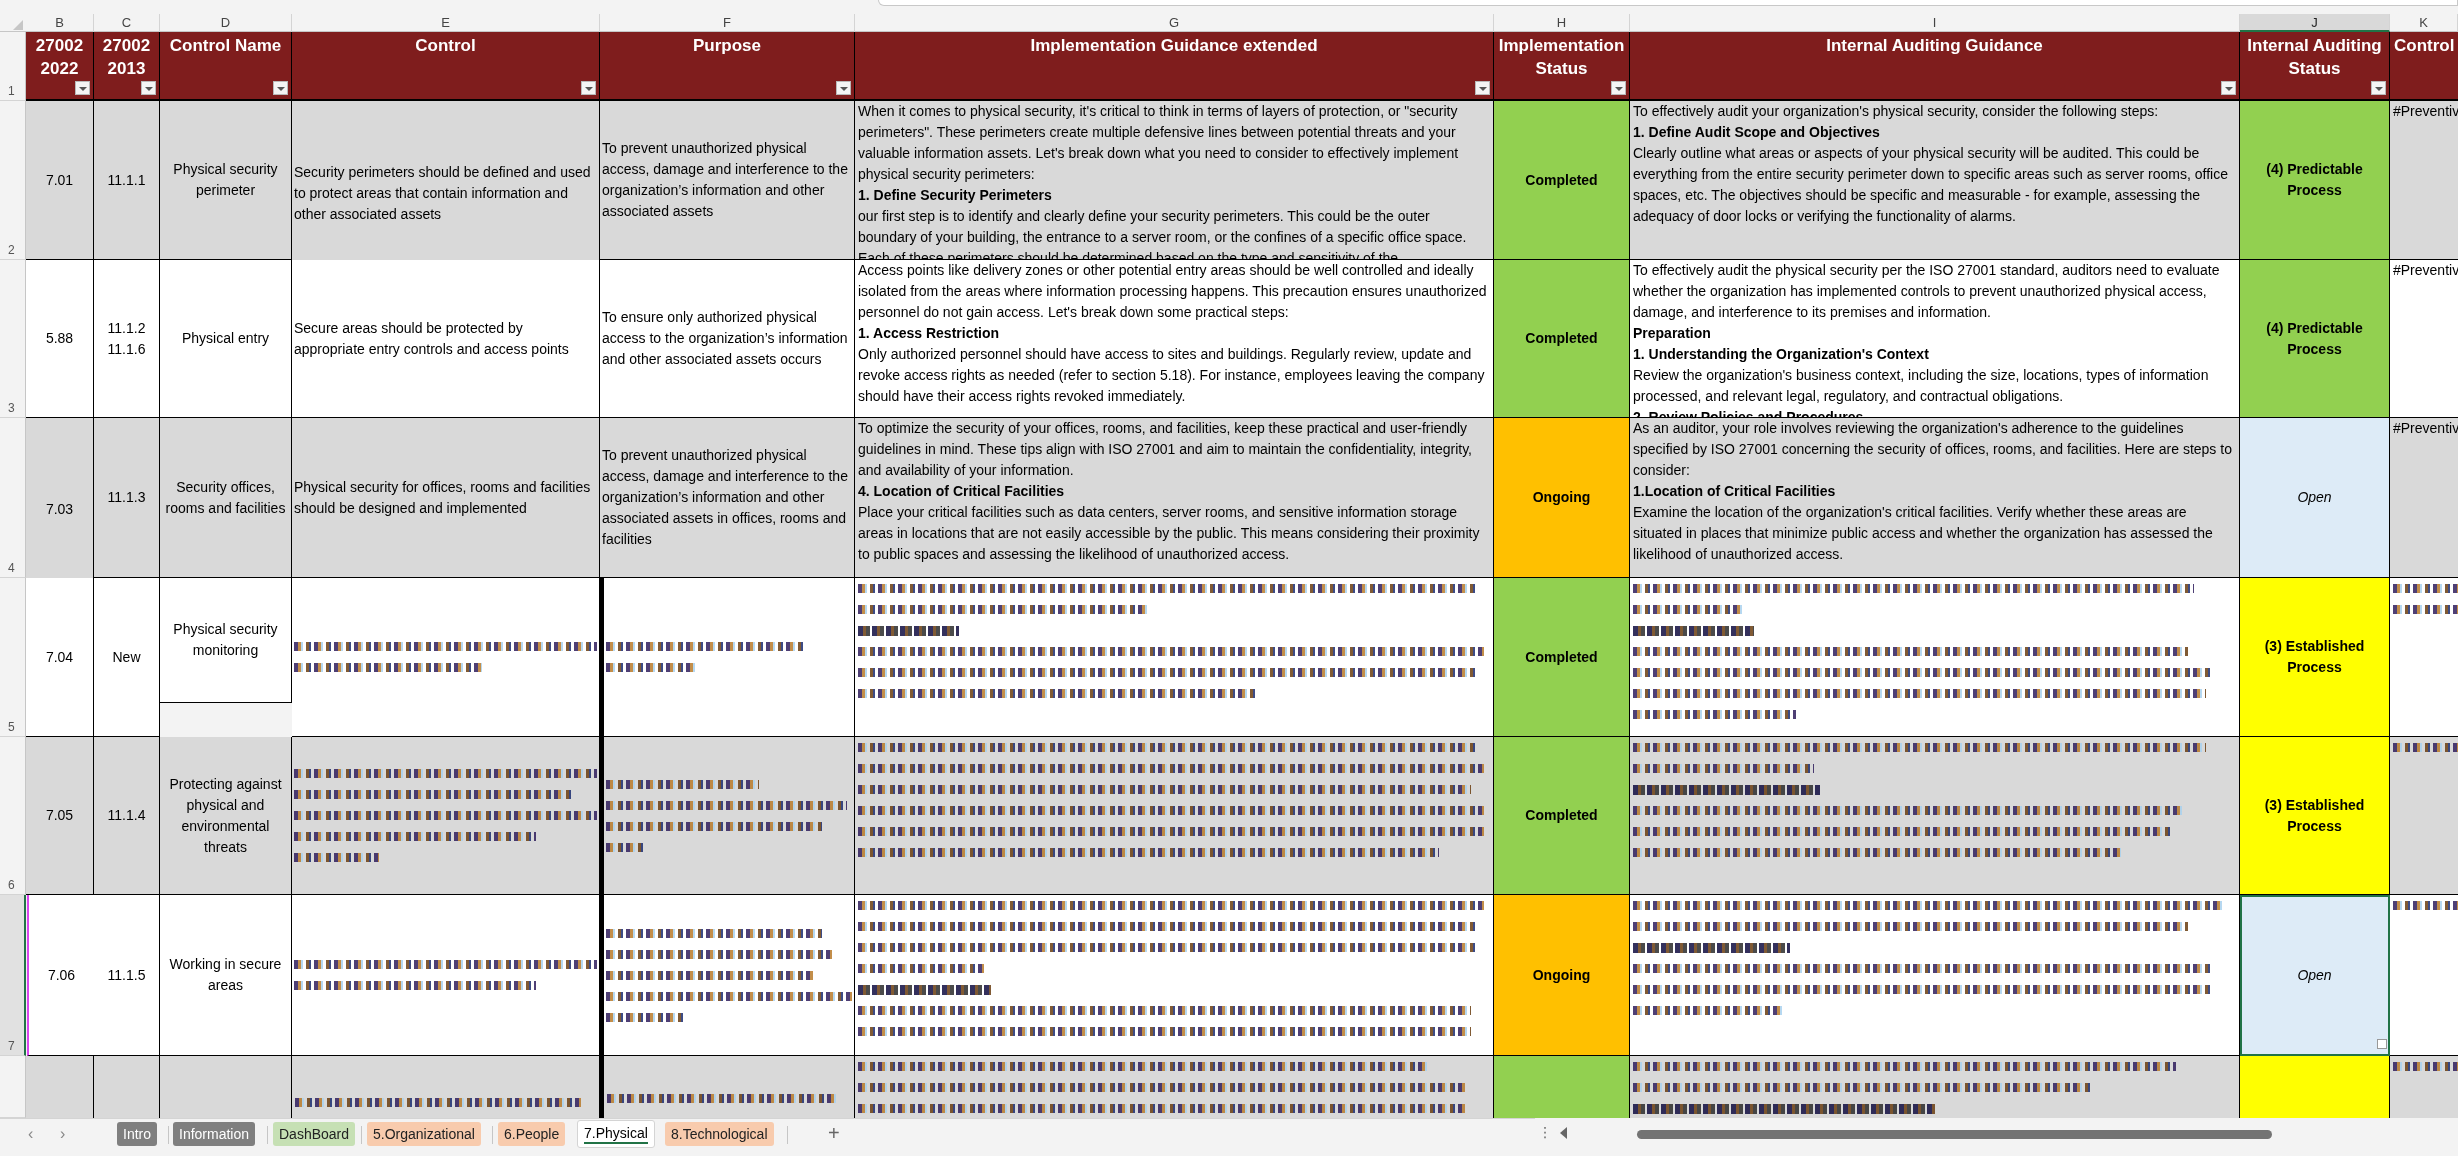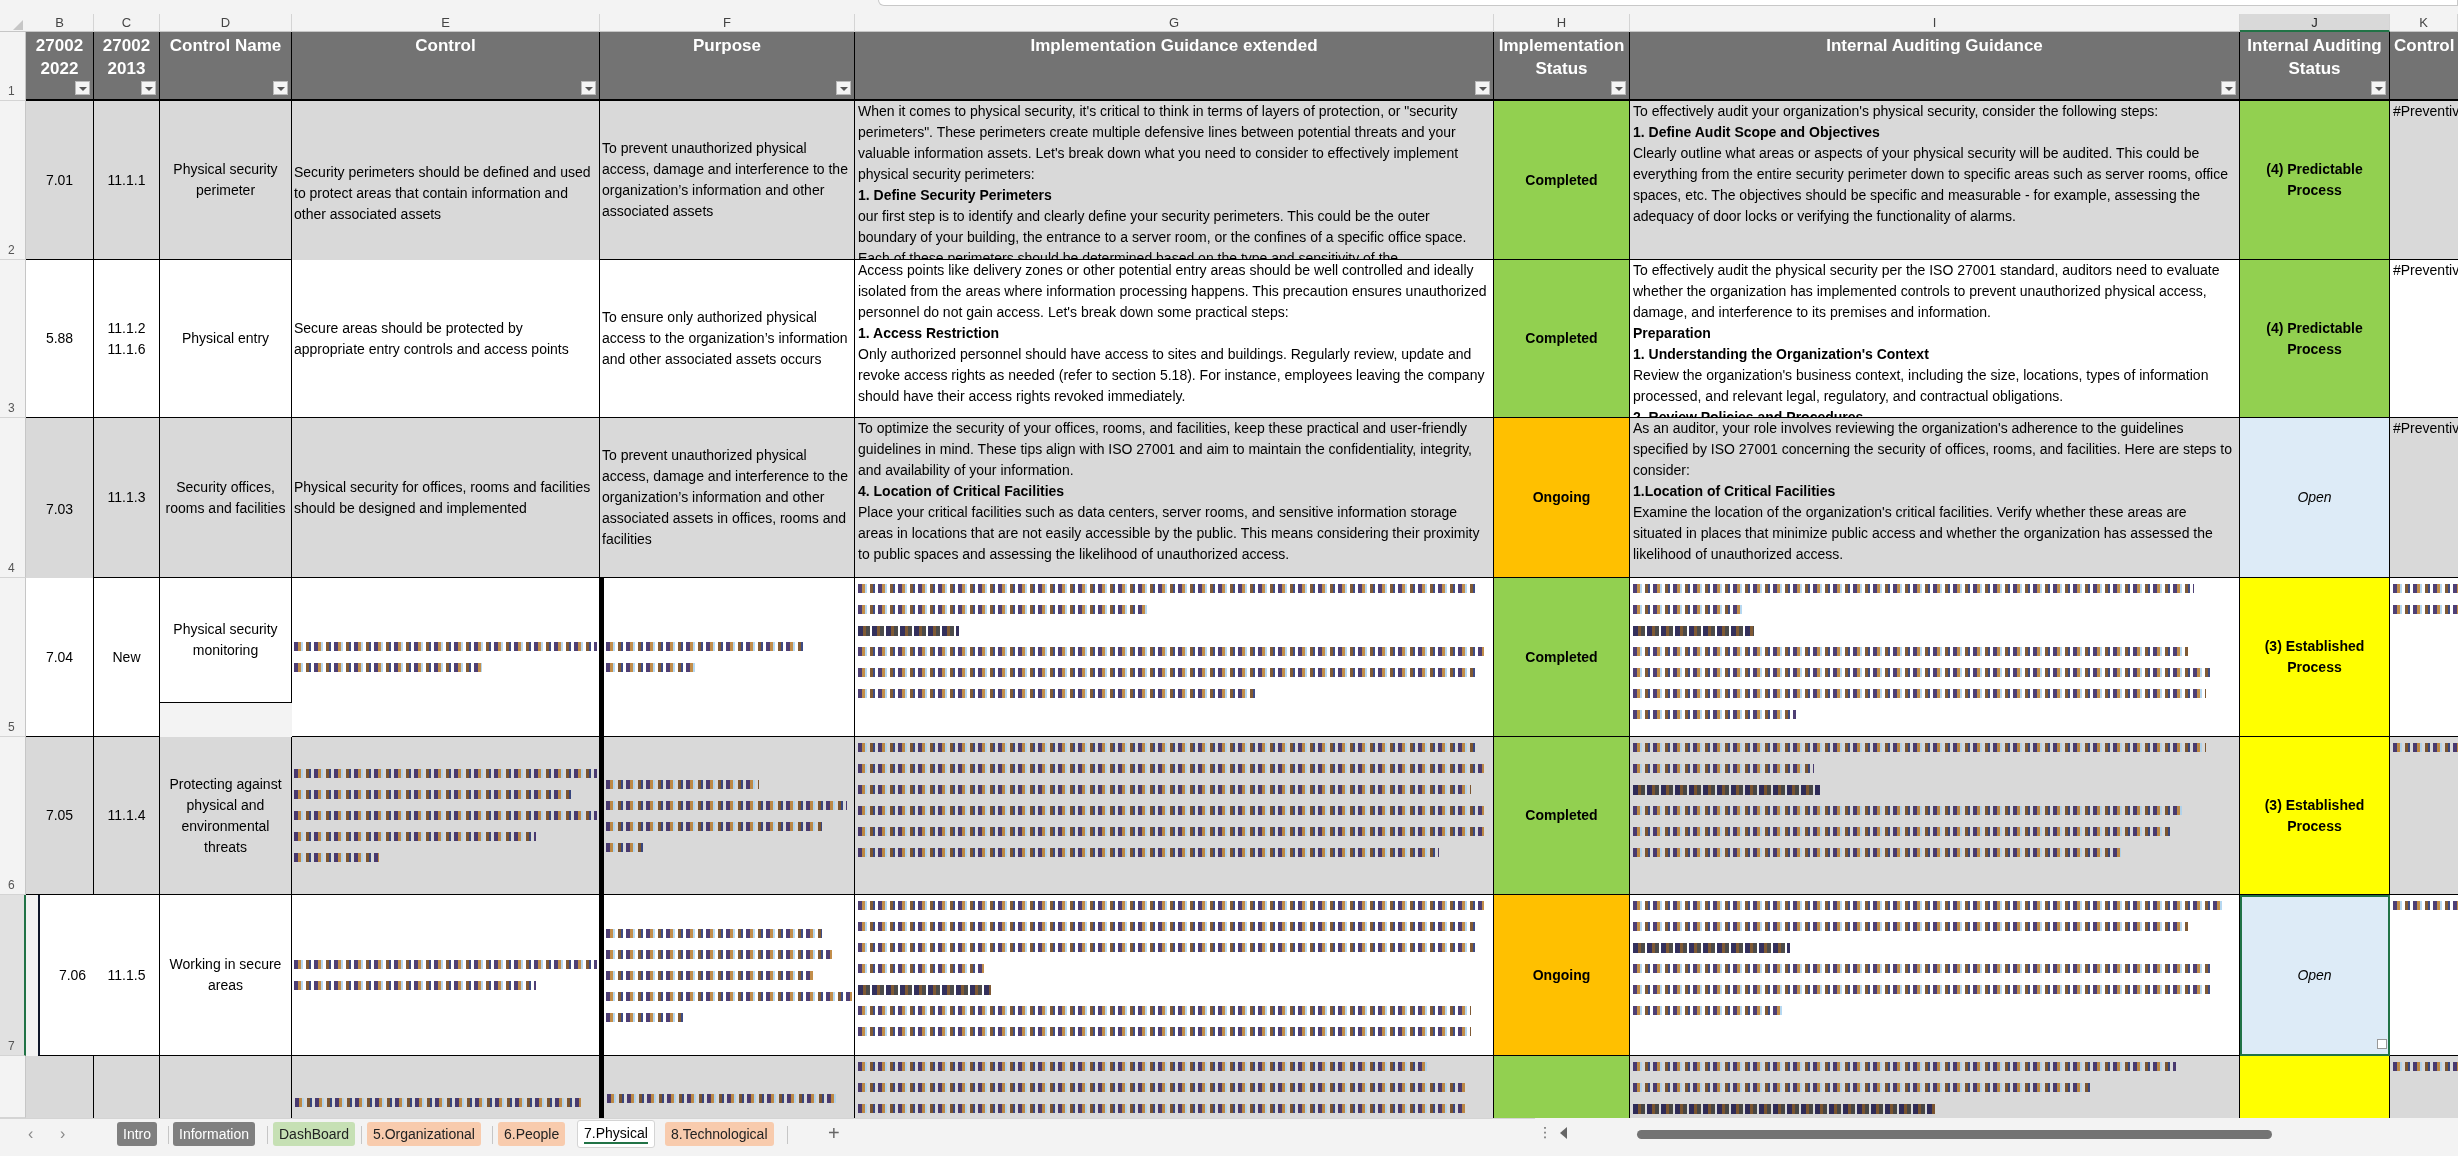--- a/index.html
+++ b/index.html
@@ -13,21 +13,21 @@
   .colhdr .corner { position: absolute; left: 0; top: 0; width: 26px; height: 18px; }
   .colhdr .corner::after { content: ""; position: absolute; right: 3px; bottom: 2px; border-left: 10px solid transparent; border-bottom: 10px solid #c6c6c6; }
   .colhdr .cl { position: absolute; top: 0; height: 18px; line-height: 18px; text-align: center; font-size: 13px; color: #444; border-right: 1px solid #d4d4d4; }
   .colhdr .cl.sel { background: #d9d9d9; border-bottom: 2px solid #217346; color: #222; }
 
   .rowhdr { position: absolute; left: 0; width: 26px; background: #f3f3f3; border-right: 1px solid #c6c6c6; border-bottom: 1px solid #d4d4d4; font-size: 12px; color: #555; }
   .rowhdr span { position: absolute; left: 8px; bottom: 2px; }
   .rowhdr.sel { border-right: 2px solid #217346; background: #e1e1e1; }
 
   .grid { position: absolute; left: 26px; top: 32px; }
-  .hdrcell { position: absolute; top: 0; height: 69px; background: #737373; color: #fff; font-weight: bold; font-size: 17px; text-align: center; line-height: 23px; padding-top: 2px; border-right: 1.5px solid #000; border-bottom: 2px solid #000; }
+  .hdrcell { position: absolute; top: 0; height: 69px; background: #7f1d1d; color: #fff; font-weight: bold; font-size: 17px; text-align: center; line-height: 23px; padding-top: 2px; border-right: 1.5px solid #000; border-bottom: 2px solid #000; }
   .hdrcell .filter { position: absolute; right: 3px; bottom: 4px; width: 15px; height: 14px; background: #f4f4f4; border: 1px solid #b9b9b9; }
   .hdrcell .filter::after { content: ""; position: absolute; left: 3px; top: 5px; border-left: 4px solid transparent; border-right: 4px solid transparent; border-top: 4px solid #555; }
 
   .cell { position: absolute; border-right: 1px solid #000; border-bottom: 1.5px solid #000; overflow: hidden; font-size: 14px; line-height: 21px; }
   .cell.center { display: flex; align-items: center; justify-content: center; text-align: center; padding: 0 3px; }
   .cell.vleft { display: flex; align-items: center; padding: 0 2px; }
   .cell.top { padding: 0 3px; }
   .cell.grey { background: #d9d9d9; }
   .cell.white { background: #fff; }
   .cell.bold { font-weight: bold; }
@@ -249,21 +249,21 @@
       <span class="blurline b" style="--w:31%"></span>
       <span class="blurline" style="--w:91%"></span>
       <span class="blurline" style="--w:89%"></span>
       <span class="blurline" style="--w:81%"></span>
   </div>
   <div class="cell center bold st-yellow" style="left:2214px;top:705px;width:150px;height:158px;padding:0 12px">(3) Established Process</div>
   <div class="cell grey top" style="left:2364px;top:705px;width:80px;height:158px;border-right:none">
     <span class="blurline" style="--w:100%"></span>
   </div>
 
-  <div class="cell white center" style="left:12px;top:863px;width:68px;height:161px;border-left:2px solid #0f172a">7.06</div>
+  <div class="cell white center" style="left:1px;top:863px;width:68px;height:161px;border-left:2px solid #d946ef">7.06</div>
   <div class="cell white center" style="left:68px;top:863px;width:66px;height:161px">11.1.5</div>
   <div class="cell white center" style="left:134px;top:863px;width:132px;height:161px">Working in secure areas</div>
   <div class="cell white vleft" style="left:266px;top:863px;width:308px;height:161px;flex-direction:column;align-items:flex-start;justify-content:center">
     <span class="blurline" style="--w:100%;width:100%"></span>
       <span class="blurline" style="--w:80%;width:100%"></span>
   </div>
   <div class="cell white vleft thickleft" style="left:574px;top:863px;width:255px;height:161px;flex-direction:column;align-items:flex-start;justify-content:center">
     <span class="blurline" style="--w:88%;width:100%"></span>
       <span class="blurline" style="--w:92%;width:100%"></span>
       <span class="blurline" style="--w:84%;width:100%"></span>

